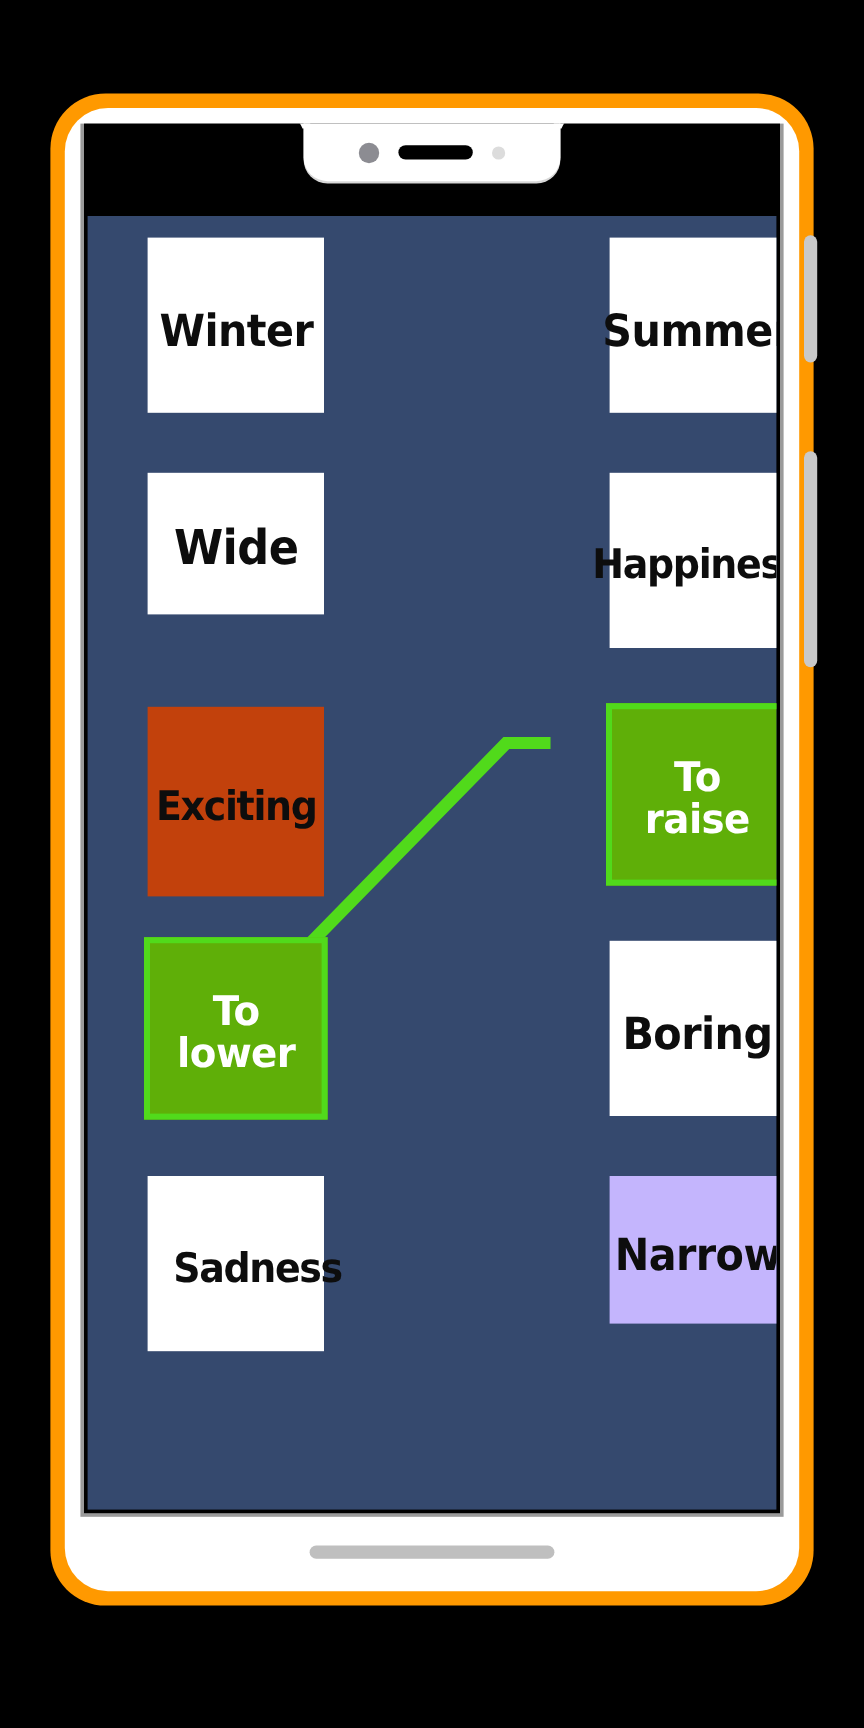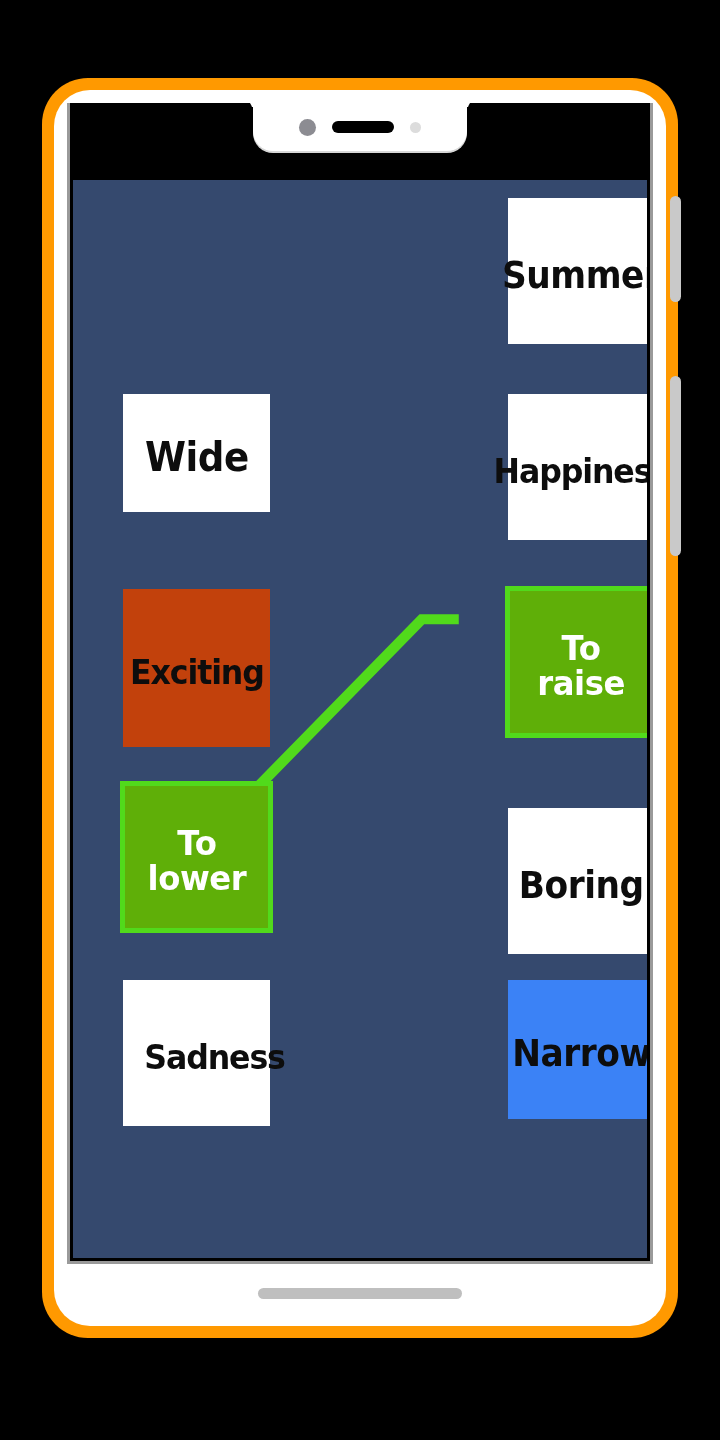--- a/index.html
+++ b/index.html
@@ -206,20 +206,23 @@
           <div id="earpiece-speaker"></div>
           <div id="proximity-sensor"></div>
         </div>
 
         <div id="app-screen" style="background: rgb(53, 73, 110);">
 
           <svg id="connector-layer" viewBox="0 0 584 1183" preserveAspectRatio="none">
             <polyline id="connector-line" points="152,677 178,677 355,482 387,482" fill="none" stroke="#51DA1B" stroke-width="11" stroke-linecap="square" stroke-linejoin="miter"></polyline>
           </svg>
 
+          <div class="card card-white" style="left: 50px; top: 18px; width: 147px; height: 146px; background: rgb(255, 255, 255);">
+            <span class="card-label len-medium">Winter</span>
+          </div>
 
           <div class="card card-white" style="left: 435px; top: 18px; width: 147px; height: 146px; background: rgb(255, 255, 255);">
             <span class="card-label len-medium">Summer</span>
           </div>
 
           <div class="card card-white" style="left: 50px; top: 214px; width: 147px; height: 118px; background: rgb(255, 255, 255);">
             <span class="card-label len-short">Wide</span>
           </div>
 
           <div class="card card-white" style="left: 435px; top: 214px; width: 147px; height: 146px; background: rgb(255, 255, 255);">
@@ -233,29 +236,29 @@
           <div class="card card-green" style="left: 432px; top: 406px; width: 153px; height: 152px; background: rgb(95, 175, 8); border-color: rgb(81, 218, 27);">
             <span class="card-label two-line">To
 raise</span>
           </div>
 
           <div class="card card-green" style="left: 47px; top: 601px; width: 153px; height: 152px; background: rgb(95, 175, 8); border-color: rgb(81, 218, 27);">
             <span class="card-label two-line">To
 lower</span>
           </div>
 
-          <div class="card card-white" style="left: 435px; top: 604px; width: 147px; height: 146px; background: rgb(255, 255, 255); margin-top: 24px;">
+          <div class="card card-white" style="left: 435px; top: 604px; width: 147px; height: 146px; background: rgb(255, 255, 255);">
             <span class="card-label len-medium">Boring</span>
           </div>
 
           <div class="card card-white" style="left: 50px; top: 800px; width: 147px; height: 146px; background: rgb(255, 255, 255); padding-left: 36px;">
             <span class="card-label len-long">Sadness</span>
           </div>
 
-          <div class="card card-white" style="left: 435px; top: 800px; width: 147px; height: 139px; background: #3b82f6;">
+          <div class="card card-white" style="left: 435px; top: 800px; width: 147px; height: 123px; background: #c4b5fd;">
             <span class="card-label len-medium">Narrow</span>
           </div>
 
         </div>
 
       </div>
     </div>
 
     <div id="home-indicator"></div>
 

